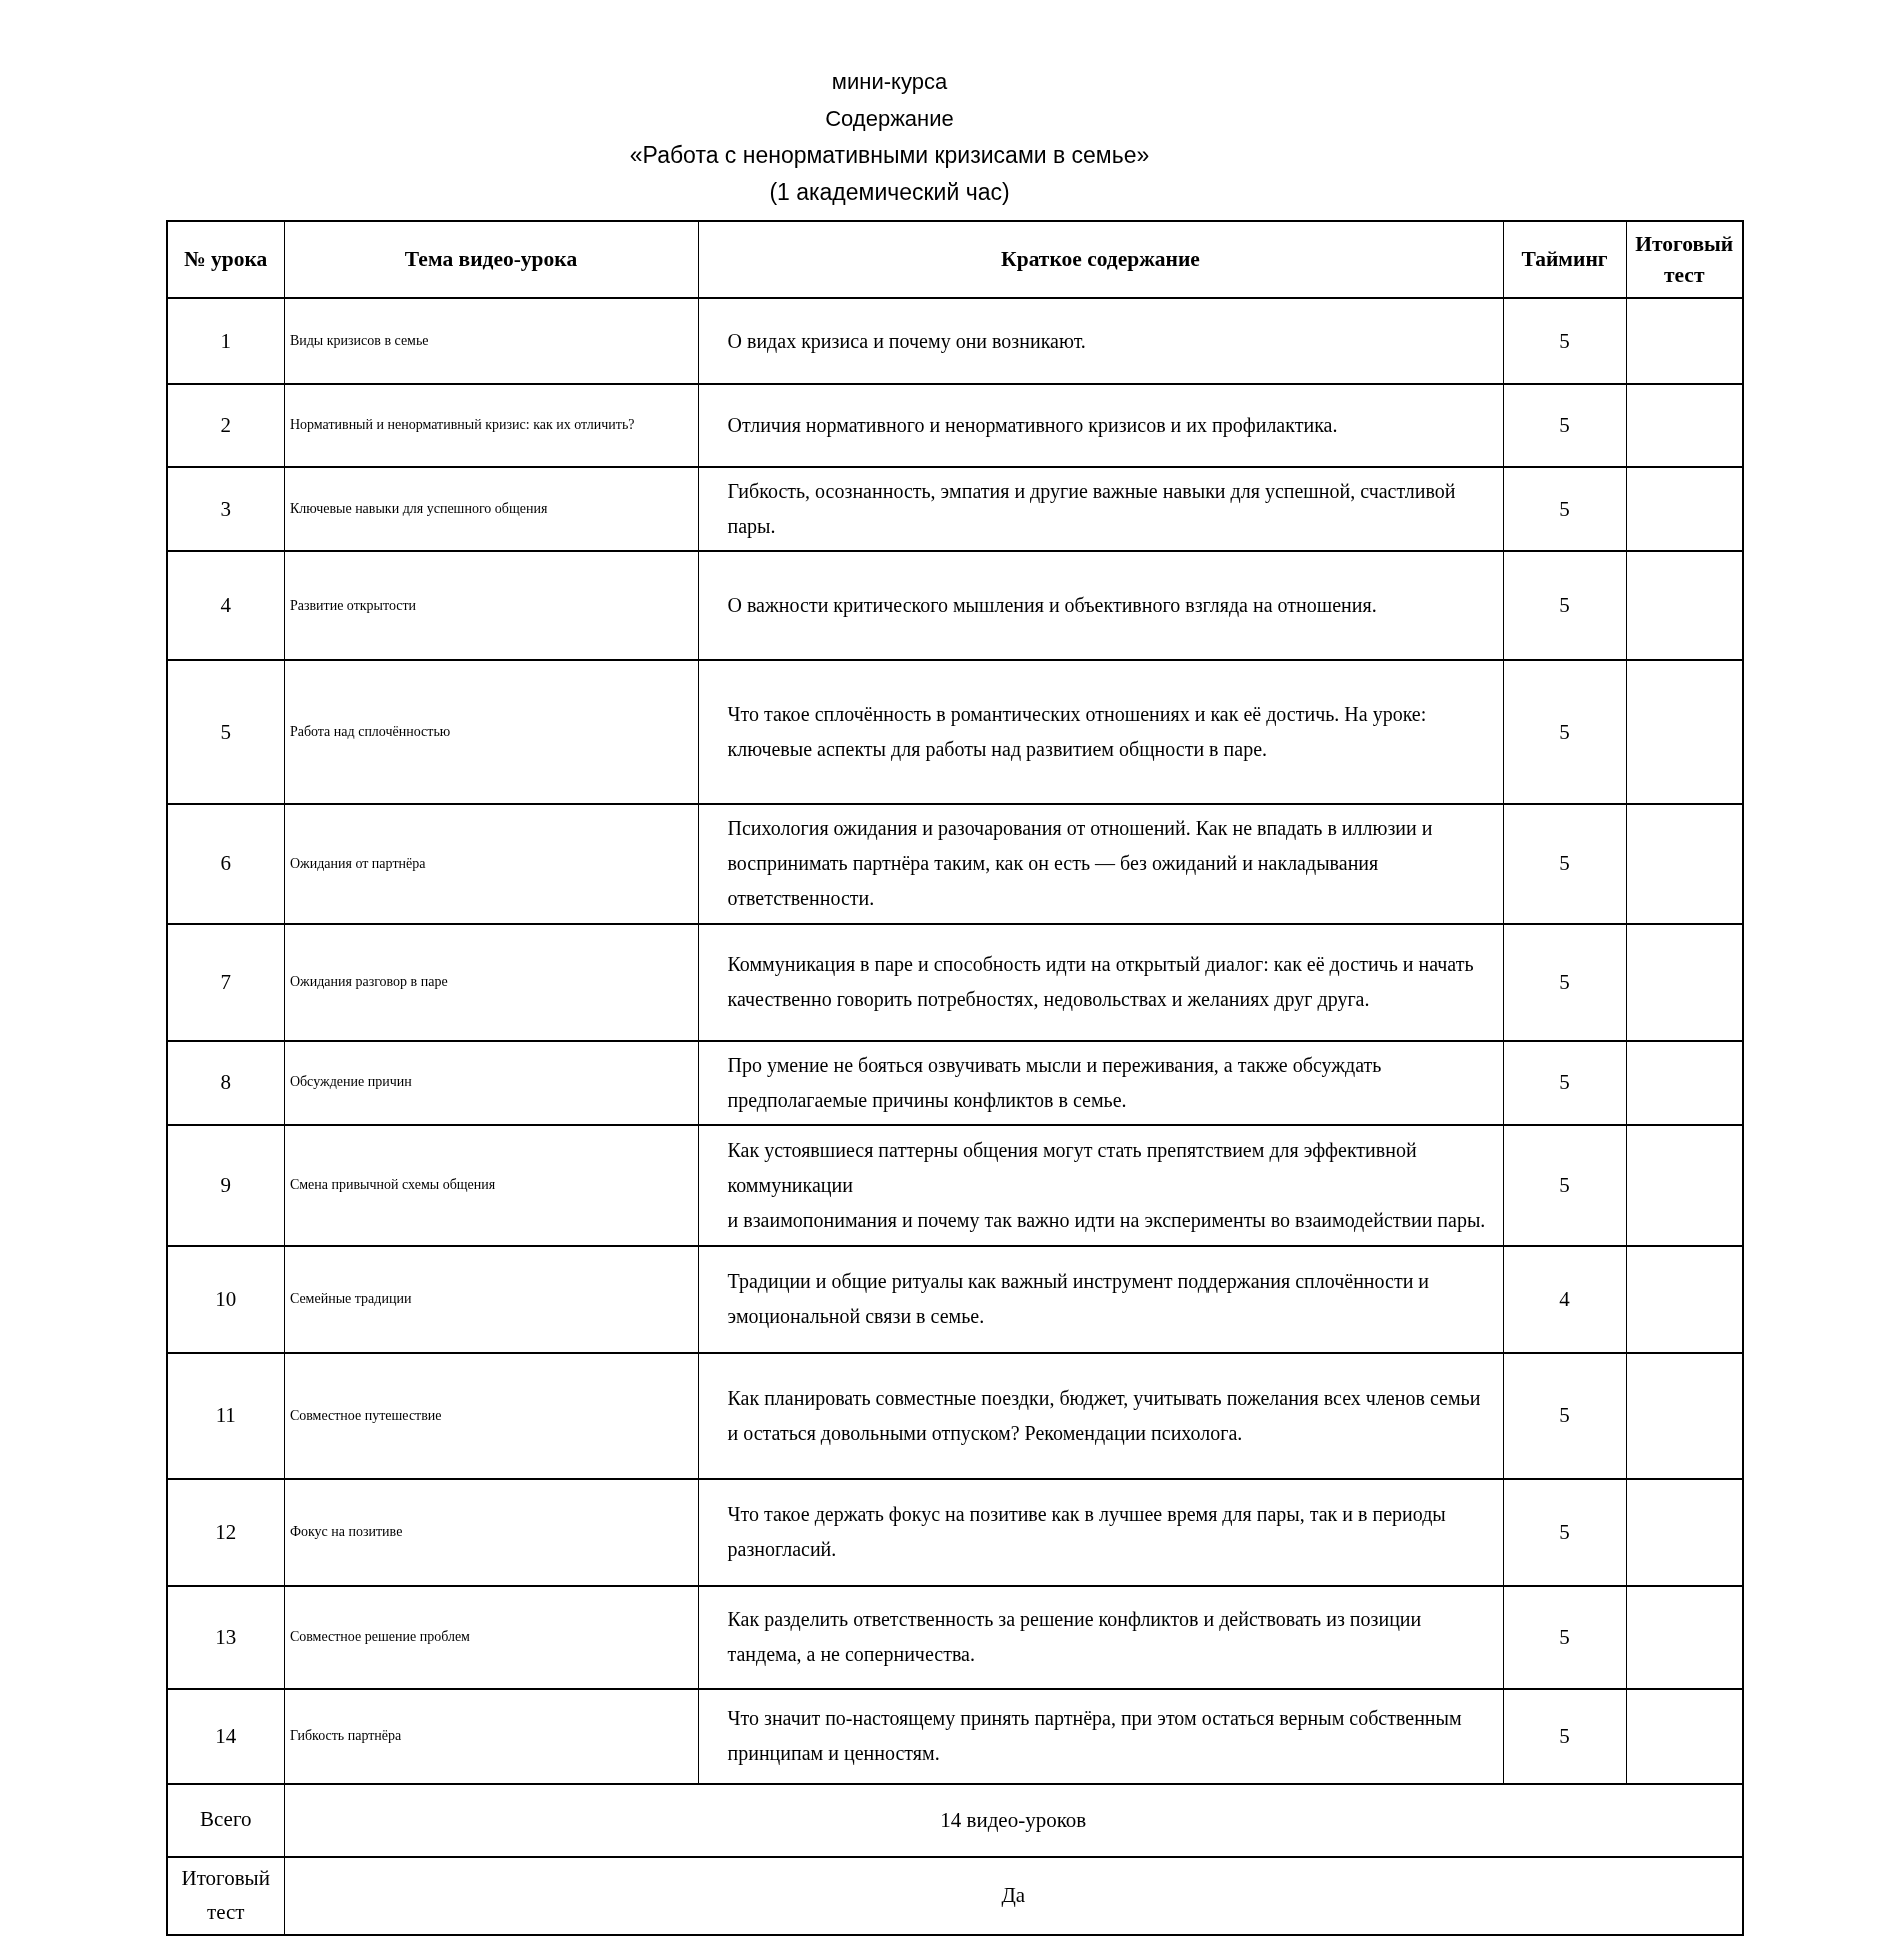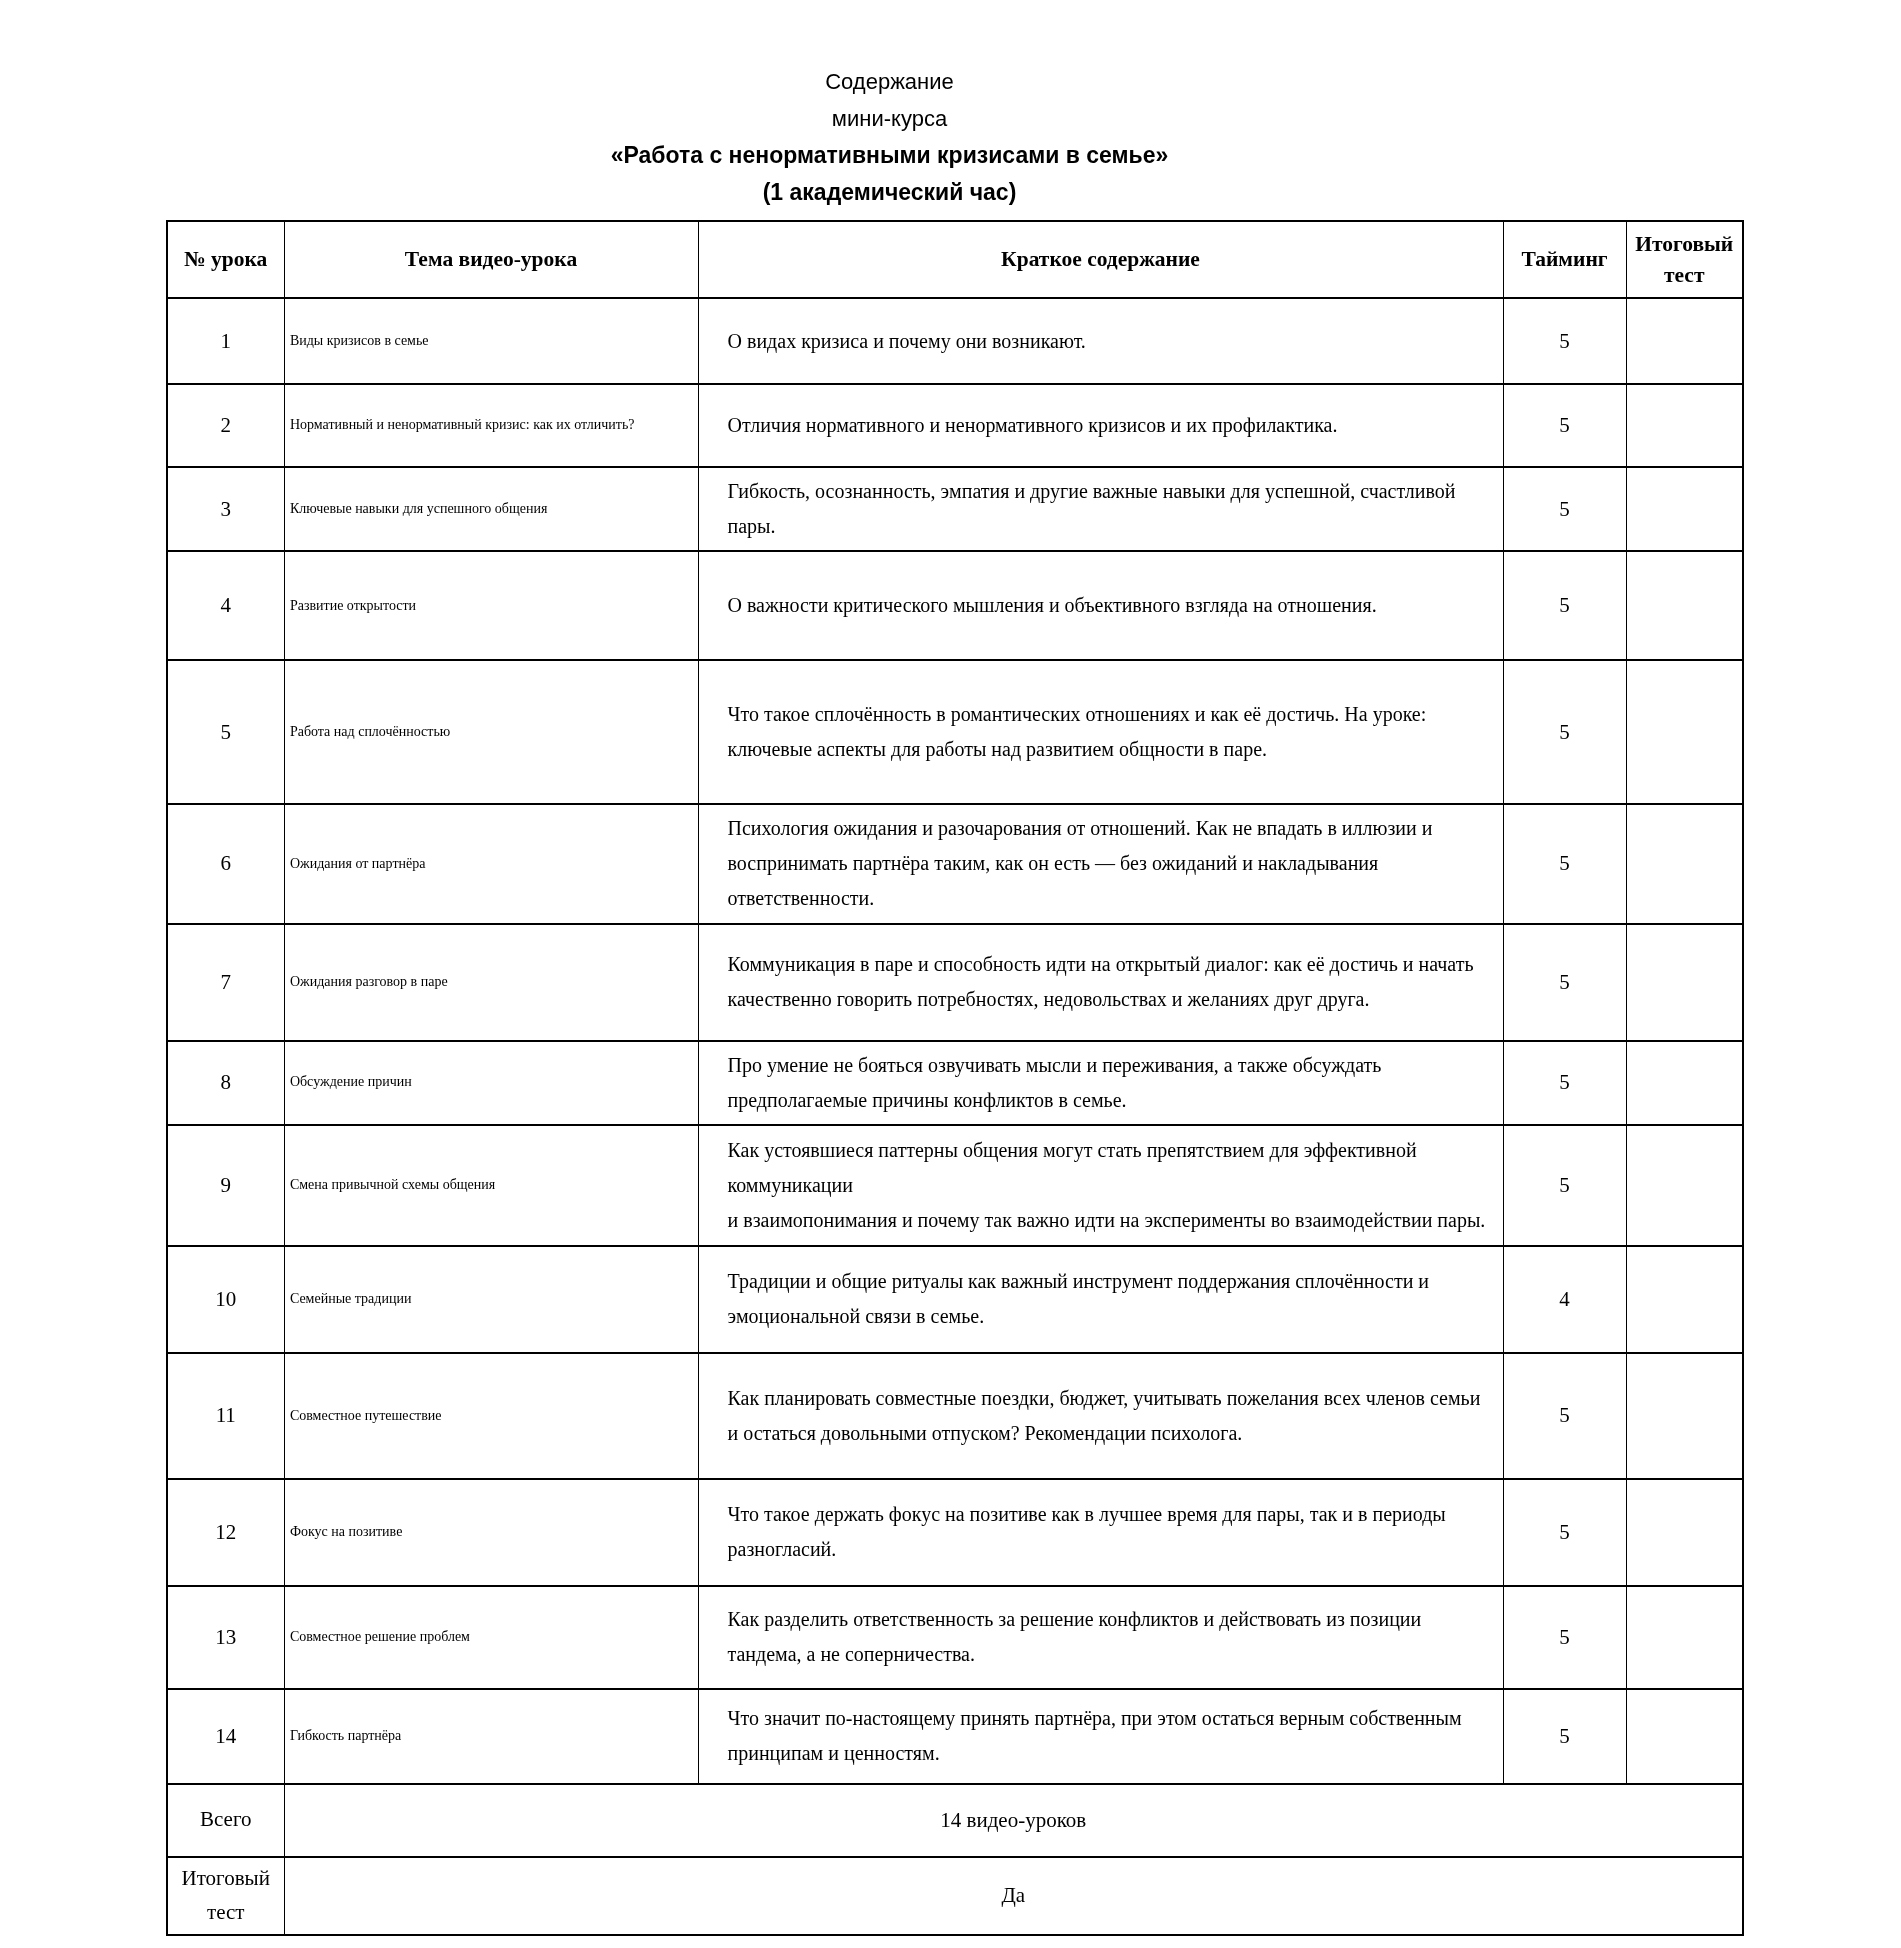--- a/index.html
+++ b/index.html
@@ -21,21 +21,21 @@
     font-family: "Liberation Sans", sans-serif;
   }
   .title-block p {
     margin: 0;
     font-size: 22px;
     line-height: 37px;
     font-weight: 400;
   }
   .title-block p.bold {
     font-size: 23px;
-    font-weight: 700;
+    font-weight: 400;
   }
   
   table.course-table {
     border-collapse: collapse;
     table-layout: fixed;
     width: 1576px;
     margin-left: 166px;
     margin-top: 9.2px;
     font-family: "Liberation Serif", serif;
     border: 2.3px solid #000;
@@ -92,22 +92,22 @@
   td.cell-footer-value {
     text-align: center;
     font-size: 21px;
     padding: 23px;
   }
 </style>
 </head>
 <body>
 
 <div class="title-block">
+  <p>мини-курса</p>
   <p>Содержание</p>
-  <p>мини-курса</p>
   <p class="bold">«Работа с ненормативными кризисами в семье»</p>
   <p class="bold">(1 академический час)</p>
 </div>
 
 <table class="course-table">
   <colgroup>
     <col style="width:117px">
     <col style="width:414px">
     <col style="width:805px">
     <col style="width:123px">

